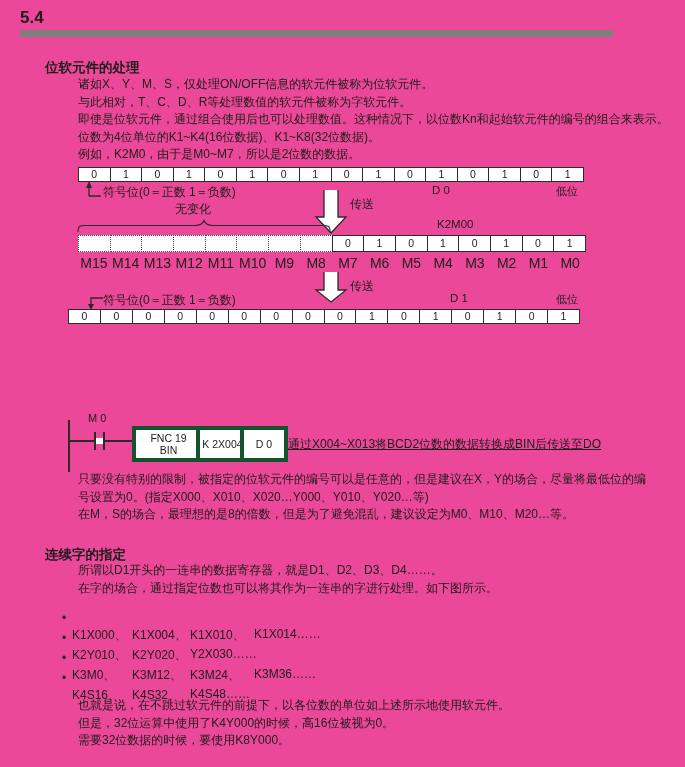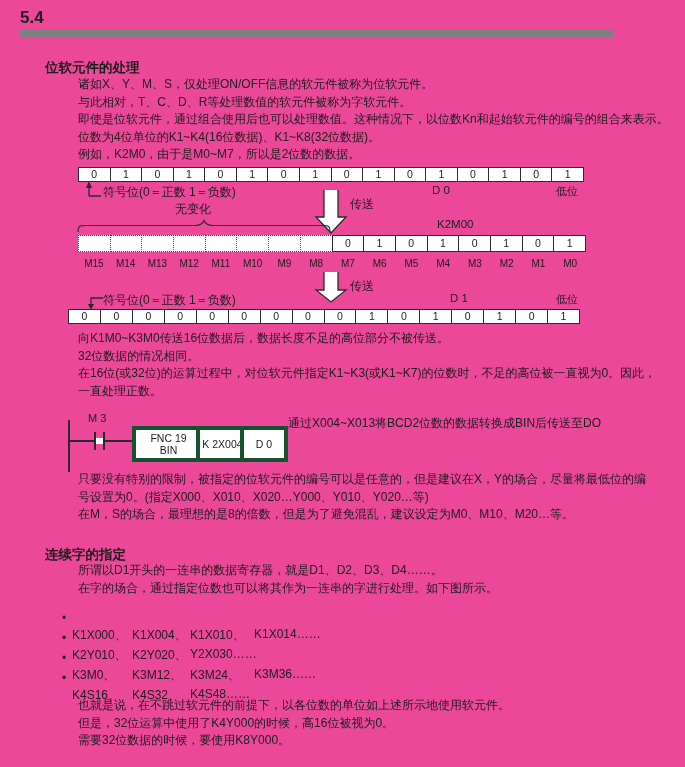--- a/index.html
+++ b/index.html
@@ -22,21 +22,21 @@
   
   .bitrow{display:flex;}
   .bitrow .cell{
     flex:1;border:1px solid #2a2a2a;margin-left:-1px;
     text-align:center;font-size:10.5px;line-height:13px;background:#fff;
   }
   .bitrow .cell:first-child{margin-left:0;}
   .bitrow .cell.empty{border-style:dotted;border-color:#444;}
   .row2 .cell{line-height:15px;}
   .mrow{display:flex;}
-  .mrow .cell{flex:1;text-align:center;font-size:10px;line-height:13px;}
+  .mrow .cell{flex:1;text-align:center;font-size:14px;line-height:13px;}
   .dlabel{font-size:11.5px;}
   .small-label{font-size:11px;}
   .sign-label{font-size:12px;white-space:nowrap;}
   
   .bullet-row{position:relative;height:20px;font-size:12px;}
   .bullet-row .dot{position:absolute;left:0;top:0;}
   .bullet-row .bcol{position:absolute;top:16px;white-space:nowrap;}
   .bullet-row .bcol0{left:10px;}
   .bullet-row .bcol1{left:70px;}
   .bullet-row .bcol2{left:128px;}
@@ -171,44 +171,38 @@
       <div class="cell">0</div>
       <div class="cell">1</div>
       <div class="cell">0</div>
       <div class="cell">1</div>
       <div class="cell">0</div>
       <div class="cell">1</div>
       <div class="cell">0</div>
       <div class="cell">1</div>
     </div>
 
-  <div class="abs para" style="left:78px;top:330px;">
-      <div class="tline">向K1M0~K3M0传送16位数据后，数据长度不足的高位部分不被传送。</div>
-      <div class="tline">32位数据的情况相同。</div>
-      <div class="tline">在16位(或32位)的运算过程中，对位软元件指定K1~K3(或K1~K7)的位数时，不足的高位被一直视为0。因此，</div>
-      <div class="tline">一直处理正数。</div>
-    </div>
 
   <div class="abs wire" style="left:68px;top:420px;width:2px;height:52px;"></div>
-  <div class="abs m0-label" style="left:88px;top:412px;">M 3</div>
+  <div class="abs m0-label" style="left:88px;top:412px;">M 0</div>
   <div class="abs wire" style="left:68px;top:440px;width:64px;height:2px;"></div>
   <div class="abs" style="left:96px;top:438px;width:7px;height:6px;background:#fff;"></div>
   <div class="abs wire" style="left:94px;top:432px;width:2px;height:18px;"></div>
   <div class="abs wire" style="left:103px;top:432px;width:2px;height:18px;"></div>
   <div class="abs lbox" style="left:132px;top:426px;width:65px;height:28px;">
     <div>FNC 19</div>
     <div>BIN</div>
   </div>
   <div class="abs lbox" style="left:196px;top:426px;width:45px;height:28px;">
     <div>K 2X004</div>
   </div>
   <div class="abs lbox" style="left:240px;top:426px;width:40px;height:28px;">
     <div>D 0</div>
   </div>
-  <div class="abs comment" style="left:288px;top:415px;">通过X004~X013将BCD2位数的数据转换成BIN后传送至DO</div>
+  <div class="abs comment" style="left:288px;top:436px;text-decoration:underline;">通过X004~X013将BCD2位数的数据转换成BIN后传送至DO</div>
 
   <div class="abs para" style="left:78px;top:471px;">
       <div class="tline">只要没有特别的限制，被指定的位软元件的编号可以是任意的，但是建议在X，Y的场合，尽量将最低位的编</div>
       <div class="tline">号设置为0。(指定X000、X010、X020…Y000、Y010、Y020…等)</div>
       <div class="tline">在M，S的场合，最理想的是8的倍数，但是为了避免混乱，建议设定为M0、M10、M20…等。</div>
     </div>
 
   <div class="abs h2 nowrap" style="left:45px;top:546px;">连续字的指定</div>
   <div class="abs para" style="left:78px;top:562px;">
       <div class="tline">所谓以D1开头的一连串的数据寄存器，就是D1、D2、D3、D4……。</div>

